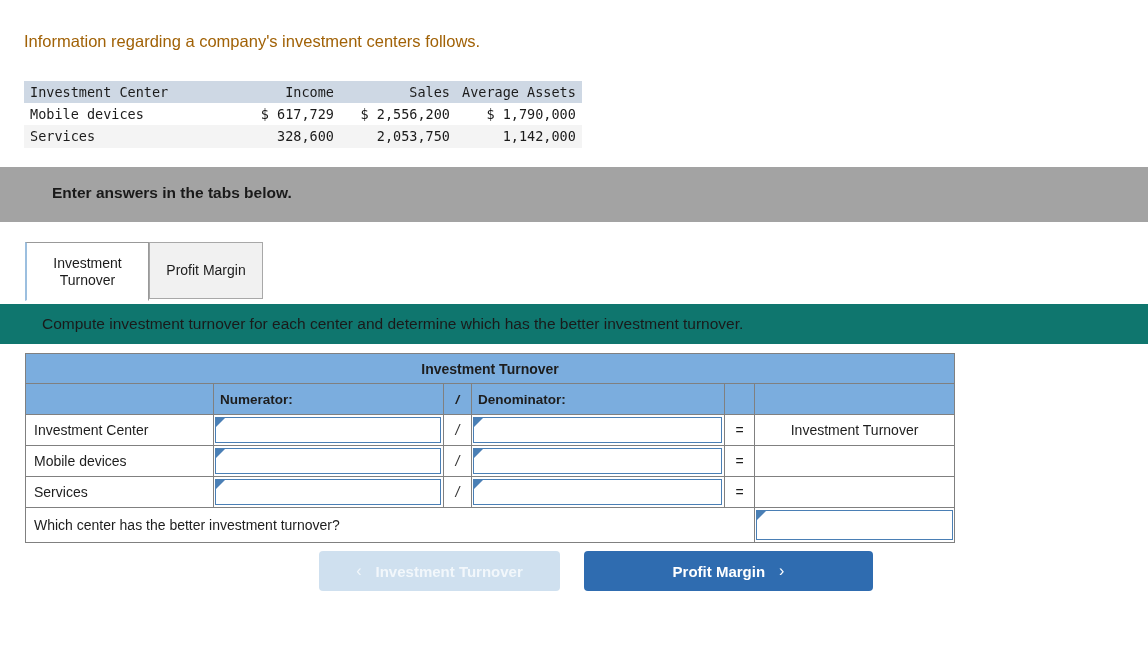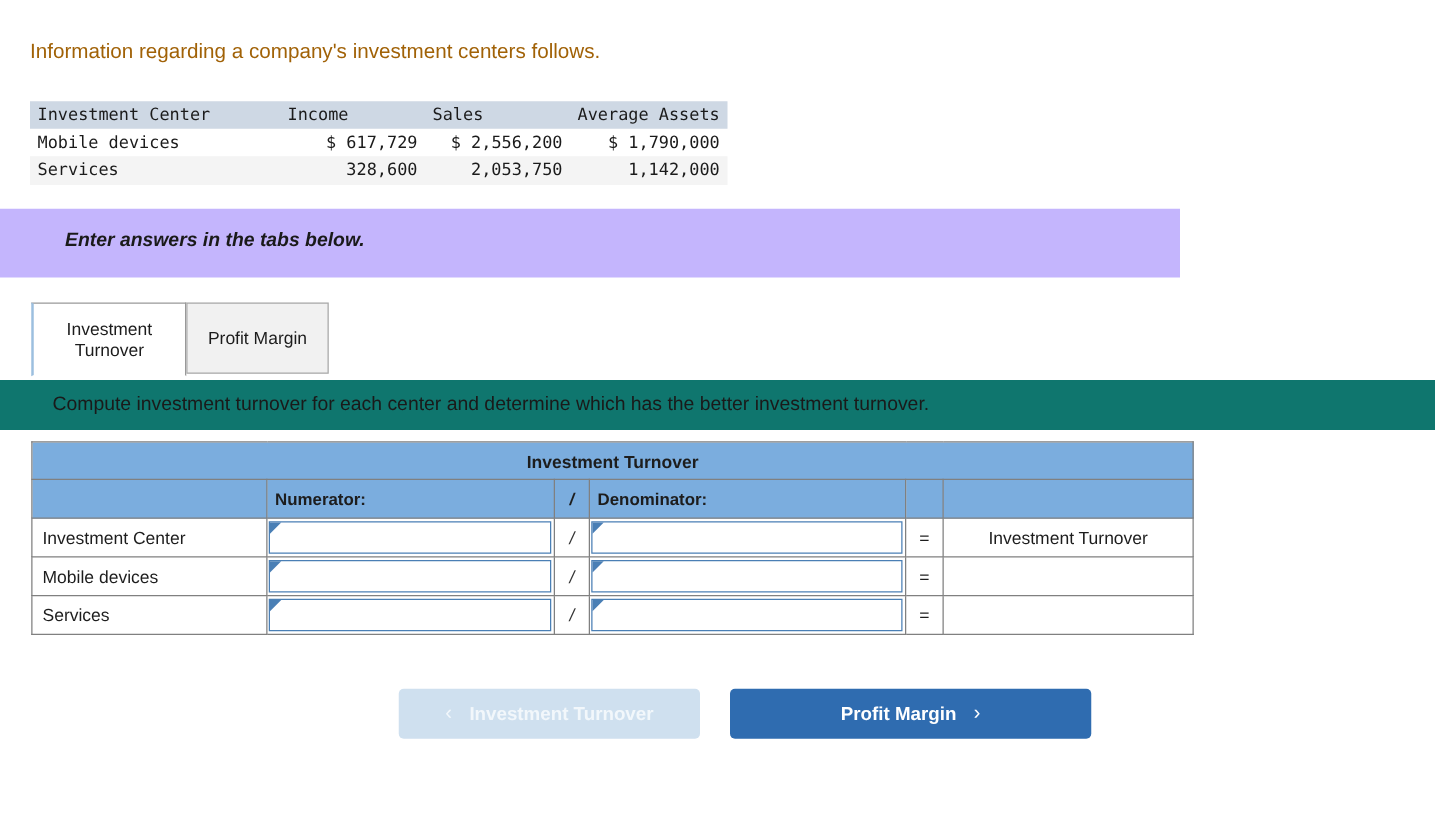--- a/index.html
+++ b/index.html
@@ -40,31 +40,30 @@
   .given-table td {
     padding: 2px 6px 2px 6px;
     white-space: pre;
     font-weight: normal;
     line-height: 1.35;
   }
   .given-table thead tr { background: #ced8e4; }
   .given-table tbody tr.alt { background: #f4f4f4; }
   .given-table .c-name  { text-align: left;  min-width: 188px; }
   .given-table .c-num   { text-align: right; min-width: 104px; }
-  .given-table th.c-num { text-align: left; margin-top: 16px; }
+  .given-table th.c-num { text-align: right; margin-top: 16px; }
 
   
   .enter-banner {
     position: absolute;
     left: 0;
     top: 167px;
-    width: 944px;
+    width: 1148px;
     height: 55px;
-    background: #c4b5fd;
-    font-style: italic;
+    background: #a3a3a3;
   }
   .enter-banner .txt {
     position: absolute;
     left: 52px;
     top: 17px;
     font-size: 15.5px;
     font-weight: bold;
     color: #1a1a1a;
   }
 
@@ -356,20 +355,26 @@
         <div class="inp"></div>
       </td>
       <td class="slash">/</td>
       <td class="cell-input">
         <div class="inp"></div>
       </td>
       <td class="eq">=</td>
       <td class="result"></td>
     </tr>
 
+    <tr>
+      <td class="question" colspan="5">Which center has the better investment turnover?</td>
+      <td class="q-input-cell">
+        <div class="inp tall"></div>
+      </td>
+    </tr>
   </tbody>
 </table>
 
 <div class="btn btn-prev">
   <span class="chev">‹</span>
   <span>Investment Turnover</span>
 </div>
 <div class="btn btn-next">
   <span>Profit Margin</span>
   <span class="chev">›</span>

